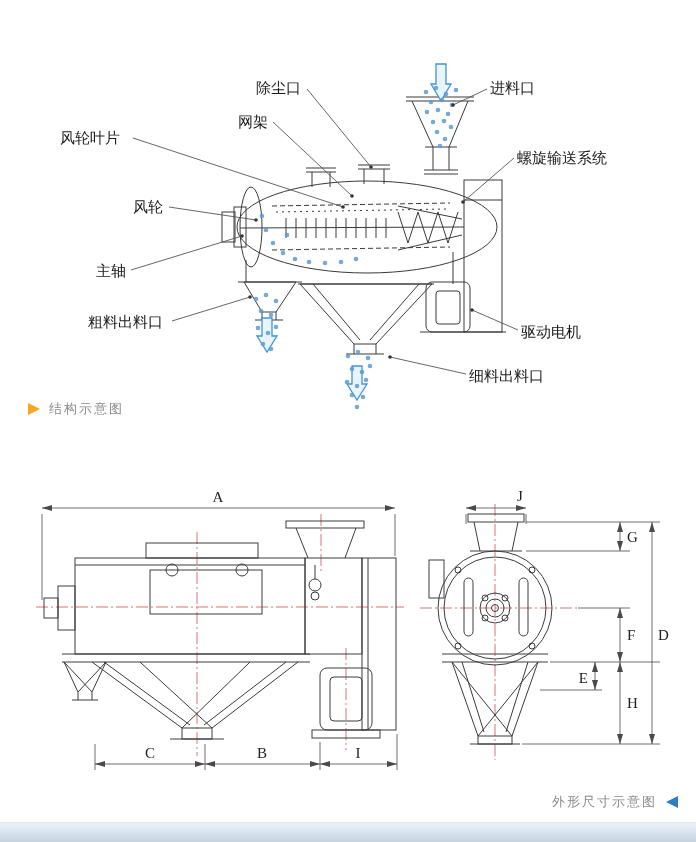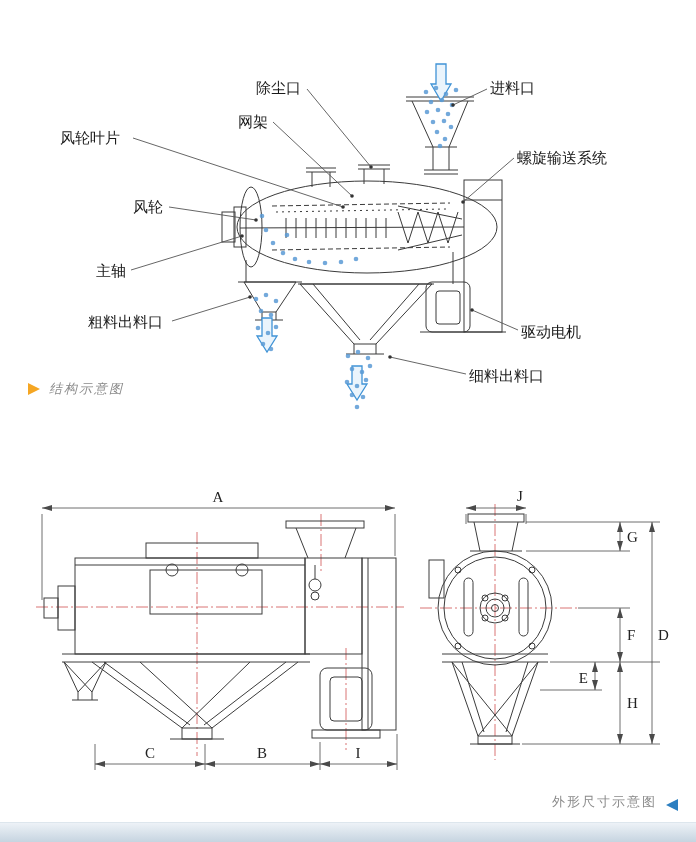--- a/index.html
+++ b/index.html
@@ -3,22 +3,22 @@
 <meta charset="utf-8">
 <style>
   * { margin:0; padding:0; box-sizing:border-box; }
   html,body { background:#ffffff; font-family:"Liberation Sans",sans-serif; }
   .page { position:relative; width:696px; height:842px; background:#ffffff; overflow:hidden; }
   .fig { position:absolute; }
   svg text { font-family:"Liberation Sans",sans-serif; }
   .cn-label { font-size:15px; fill:#1a1a1a; }
   .dim-letter { font-family:"Liberation Serif",serif; font-size:15px; fill:#222222; }
   .caption { position:absolute; display:flex; align-items:center; gap:9px; font-size:13px; color:#8a8a8a; letter-spacing:2px; }
-  .caption-structure { left:28px; top:380px;font-style:italic; }
-  .caption-dimension { right:18px; top:793px;align-items:flex-end; }
+  .caption-structure { left:28px; top:400px; }
+  .caption-dimension { right:18px; top:793px; }
   .tri-right { width:0; height:0; border-left:12px solid #f5a623; border-top:6px solid transparent; border-bottom:6px solid transparent; }
   .tri-left  { width:0; height:0; border-right:12px solid #2d7fc1; border-top:6px solid transparent; border-bottom:6px solid transparent; }
   .footer-bar { position:absolute; left:0; right:0; bottom:0; height:20px;
                 background:linear-gradient(180deg,#edf2f7 0%,#c6d4e0 100%);
                 border-top:1px solid #dde6ed; }
 </style>
 </head>
 <body>
 
 <div class="page">

